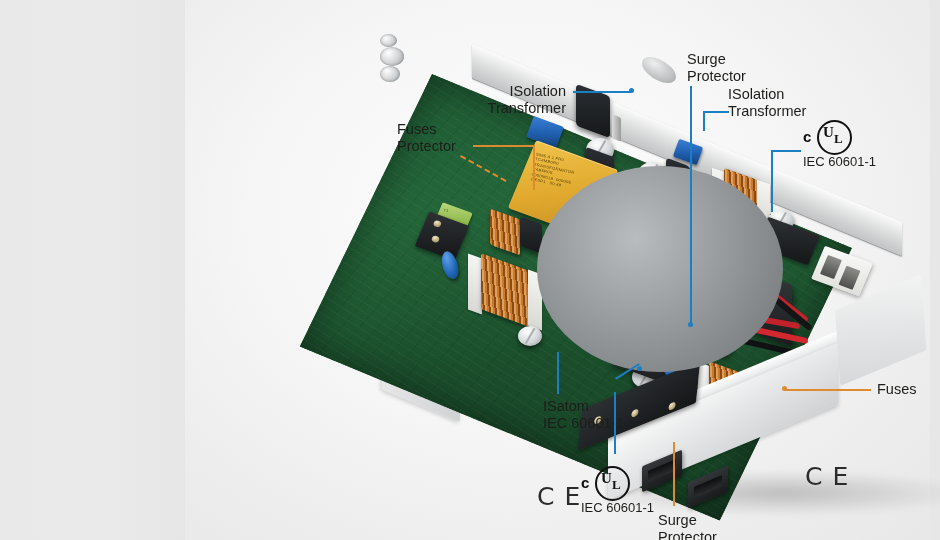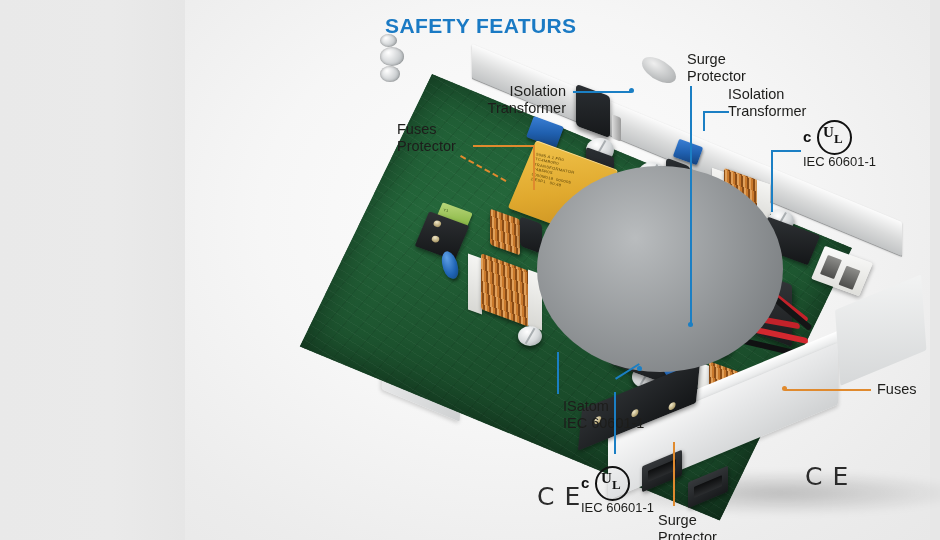--- a/index.html
+++ b/index.html
@@ -287,21 +287,20 @@
         <div class="mouth"></div>
       </div>
       <div class="front-conn" style="left:308px;top:440px;width:40px;height:26px;">
         <div class="mouth"></div>
       </div>
       <div class="screwpad" style="left:366px;top:378px;width:20px;height:16px;">
           <div class="in"></div>
         </div>
     </div>
 
-    <div class="title">SAFETY FEATURS</div>
 
     <div class="lab" style="left:271px;top:83px;text-align:right;width:110px;">
       <span>ISolation</span><br>
       <span>Transformer</span>
     </div>
     <div class="ln" style="left:388px;top:91px;width:58px;height:2px;"></div>
     <div class="dot" style="left:444px;top:88px;"></div>
 
     <div class="lab" style="left:212px;top:121px;width:110px;">
       <span>Fuses</span><br>
@@ -330,21 +329,21 @@
         <div class="ul-c">c</div>
         <div class="ul-circle"></div>
         <div class="ul-u">U</div>
         <div class="ul-l">L</div>
       </div>
       <div class="ul-sub">IEC 60601-1</div>
     </div>
     <div class="ln" style="left:586px;top:150px;width:30px;height:2px;"></div>
     <div class="ln" style="left:586px;top:150px;width:2px;height:62px;"></div>
 
-    <div class="lab" style="left:358px;top:398px;width:120px;margin-left:20px;">
+    <div class="lab" style="left:358px;top:398px;width:120px;">
       <span>ISatom</span><br>
       <span>IEC 60601-1</span>
     </div>
     <div class="ln" style="left:372px;top:352px;width:2px;height:42px;"></div>
     <div class="ln" style="left:429px;top:392px;width:2px;height:62px;"></div>
     <div class="ln" style="left:430px;top:378px;width:28px;height:2px;transform:rotate(-32deg);transform-origin:0 0;"></div>
     <div class="dot" style="left:452px;top:366px;"></div>
 
     <div class="ul-wrap" style="left:396px;top:466px;">
       <div class="ul-mark">

